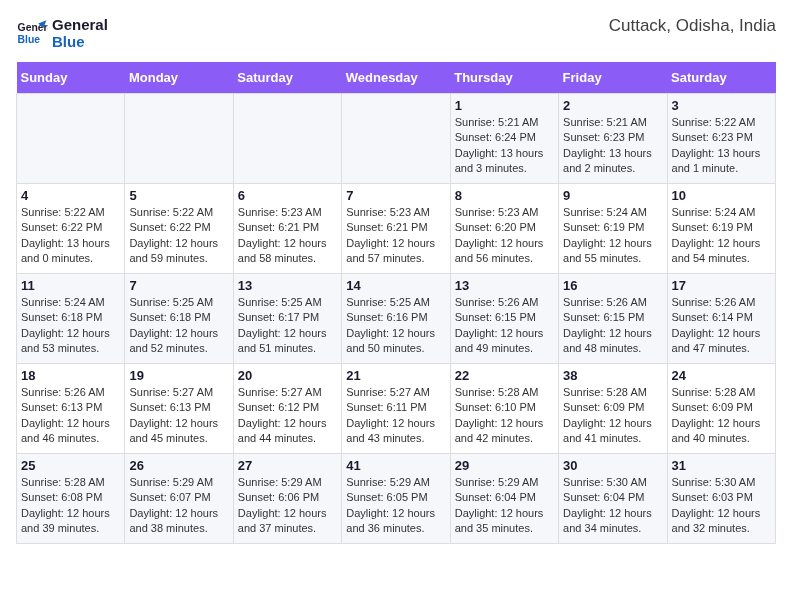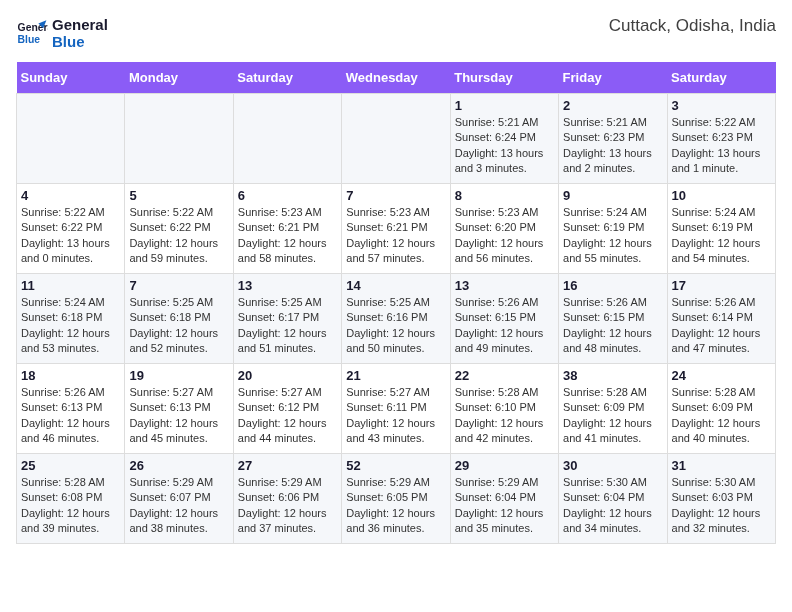--- a/index.html
+++ b/index.html
@@ -308,21 +308,21 @@
 and 38 minutes.</div>
         </td>
         <td>
           <div class="day-number">27</div>
           <div class="day-info" style="white-space: pre-line;">Sunrise: 5:29 AM
 Sunset: 6:06 PM
 Daylight: 12 hours
 and 37 minutes.</div>
         </td>
         <td>
-          <div class="day-number">52</div>
+          <div class="day-number">41</div>
           <div class="day-info" style="white-space: pre-line;">Sunrise: 5:29 AM
 Sunset: 6:05 PM
 Daylight: 12 hours
 and 36 minutes.</div>
         </td>
         <td>
           <div class="day-number">29</div>
           <div class="day-info" style="white-space: pre-line;">Sunrise: 5:29 AM
 Sunset: 6:04 PM
 Daylight: 12 hours

